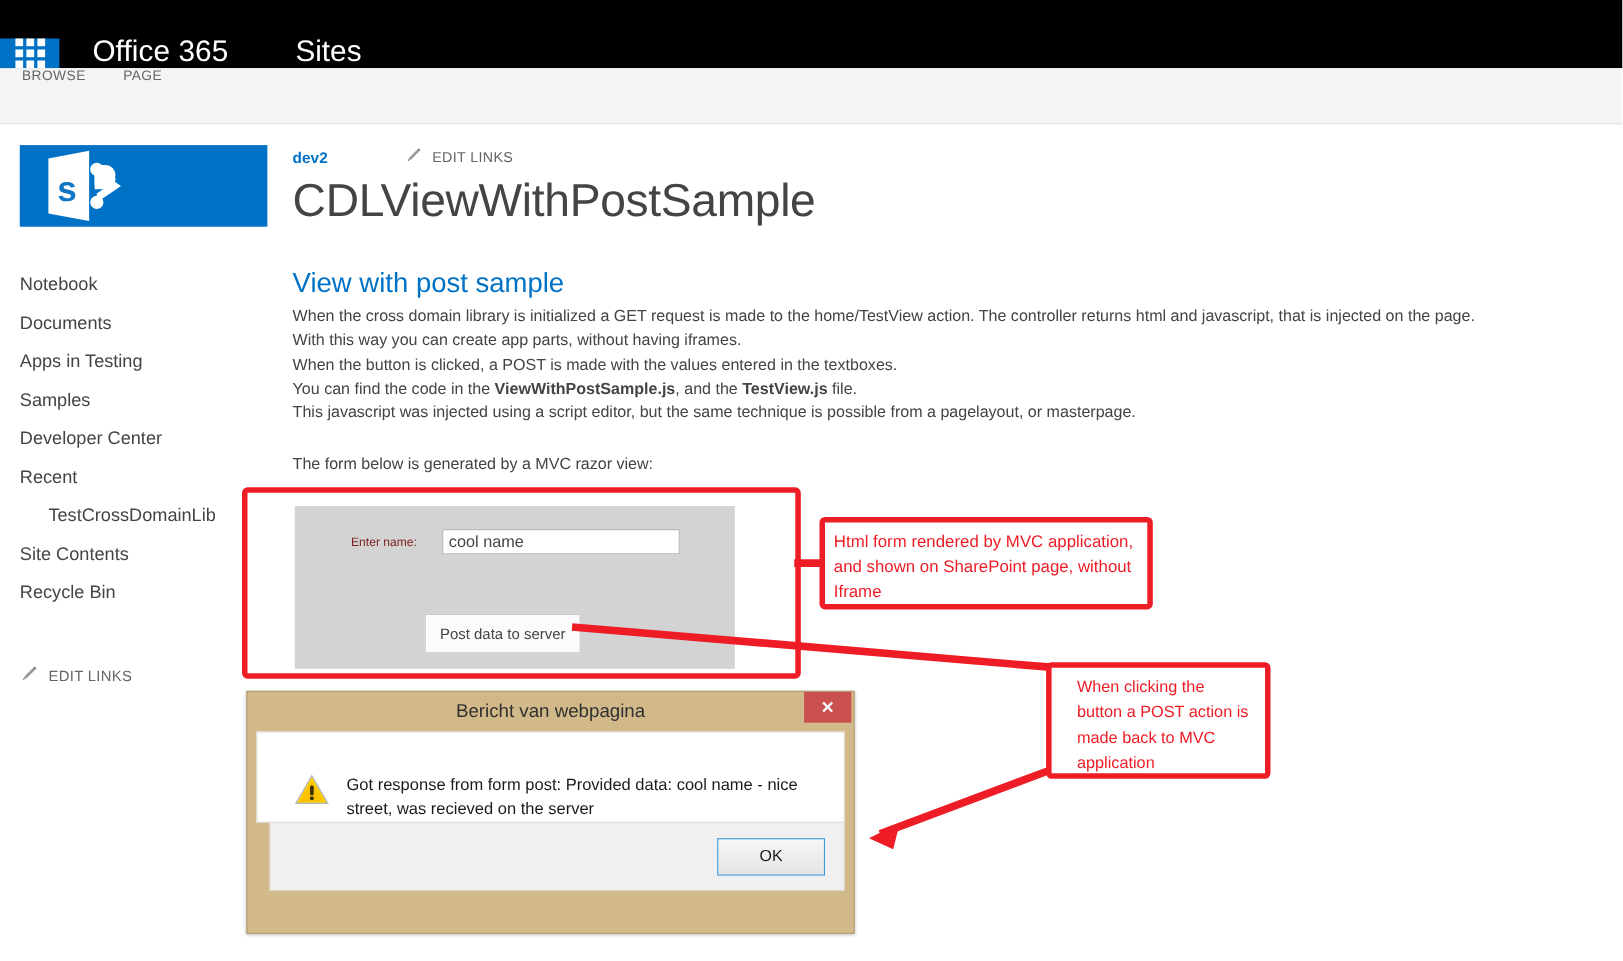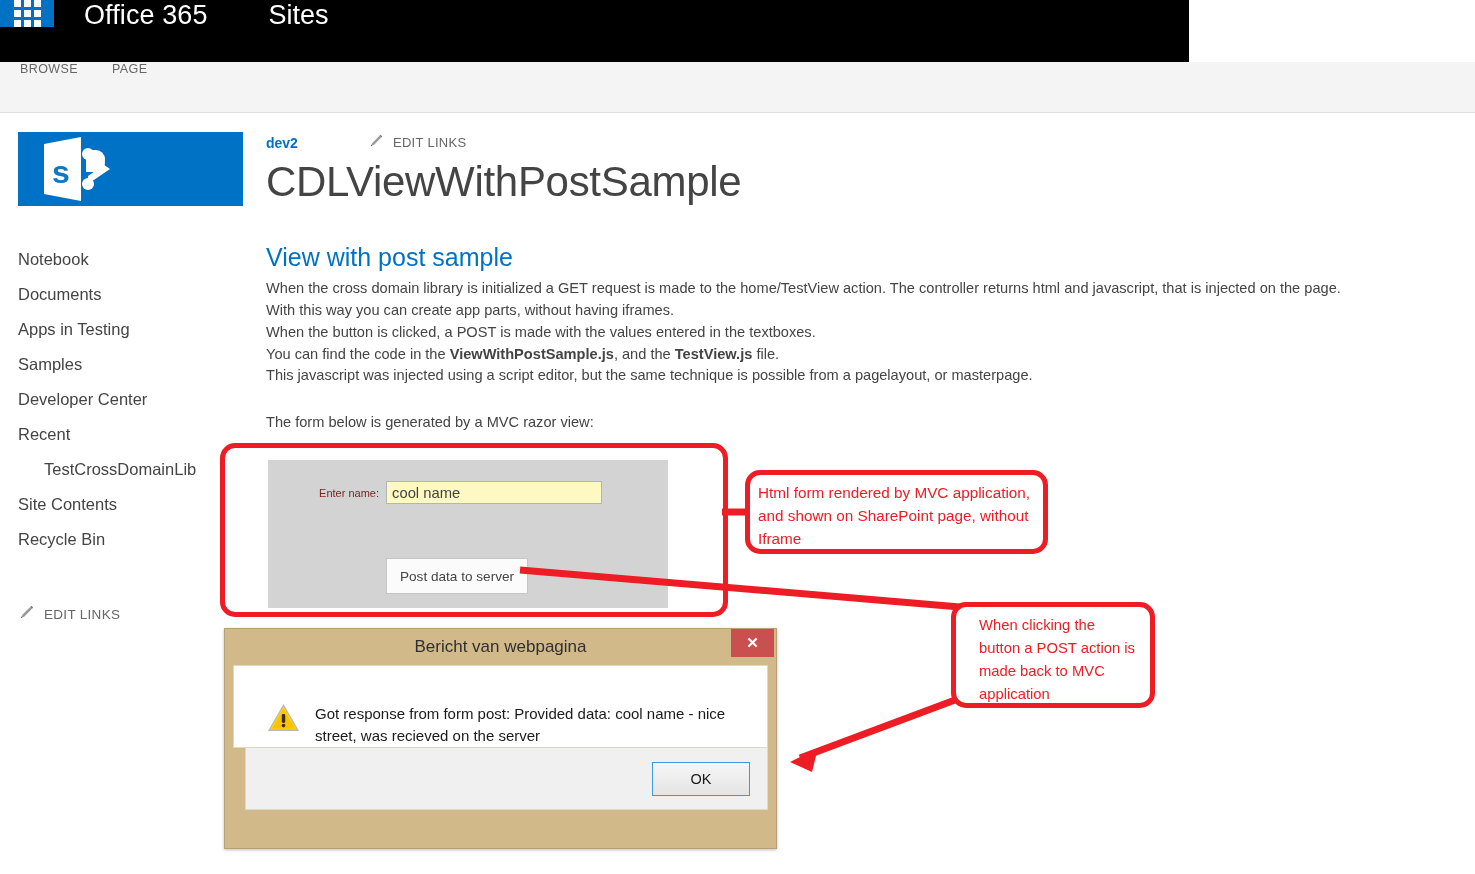--- a/index.html
+++ b/index.html
@@ -14,24 +14,24 @@
     font-family: "Liberation Sans", sans-serif;
     overflow: hidden;
     position: relative;
     color: #444444;
   }
 
   
   #suite-bar {
     position: absolute;
     left: 0; top: 0;
-    width: 1189px; height: 62px;
+    width: 1475px; height: 62px;
     background: #000000;
     display: flex;
-    align-items: flex-start;
+    align-items: flex-end;
   }
   #app-launcher {
     width: 54px;
     background: #0072c6;
     display: flex;
     align-items: center;
     justify-content: center;
     cursor: pointer;
   }
   #waffle-grid {
@@ -195,28 +195,29 @@
   #row-street { padding-top: 11px; }
   .form-label {
     font-size: 11px;
     color: #7f1d1d;
     text-align: right;
     width: 95px;
   }
   .form-input {
     width: 216px;
     height: 23px;
-    background: #fef9c3;
+    background: #ffffff;
     border: 1px solid #b4b4b4;
     font-family: "Liberation Sans", sans-serif;
     font-size: 14.8px;
     color: #444444;
     padding: 0 5px;
     box-sizing: border-box;
     line-height: 21px;
+    margin-left: 16px;
   }
   #post-button {
     position: absolute;
     left: 118px; top: 98px;
     width: 142px; height: 36px;
     background: #fbfbfb;
     border: 1px solid #c6c6c6;
     font-family: "Liberation Sans", sans-serif;
     font-size: 13.6px;
     color: #444444;
@@ -226,21 +227,21 @@
   
   #annotations {
     position: absolute;
     left: 0; top: 0;
     width: 1475px; height: 874px;
     pointer-events: none;
   }
   .callout {
     position: absolute;
     border: 5px solid #ee1c25;
-    border-radius: 15px;
+    border-radius: 5px;
     background: transparent;
     box-sizing: border-box;
   }
   #callout-form-box { left: 220px; top: 443px; width: 508px; height: 174px; }
   #callout-text-1 {
     left: 745px; top: 470px; width: 303px; height: 84px;
     padding: 6px 0 0 8px;
     background: #ffffff;
   }
   #callout-text-2 {

